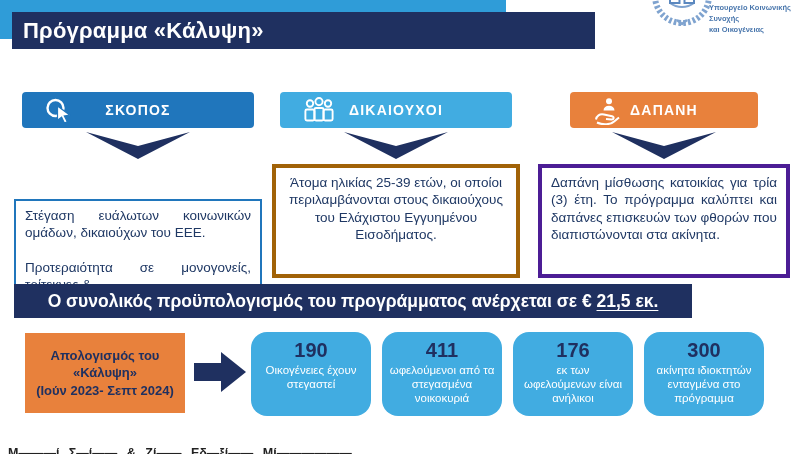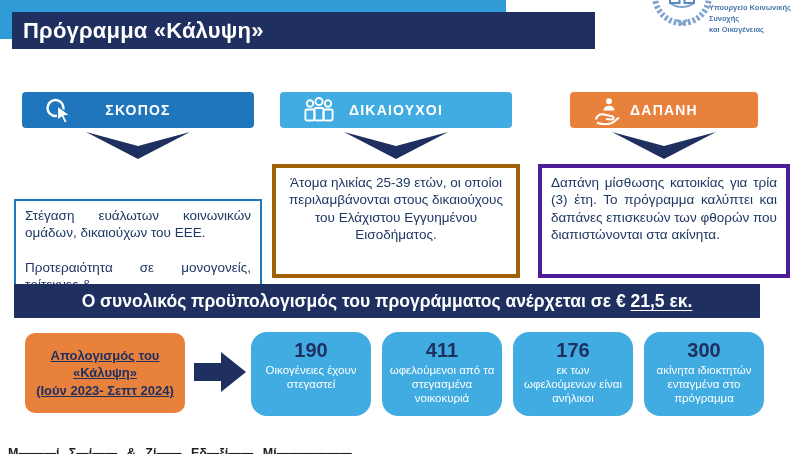--- a/index.html
+++ b/index.html
@@ -42,31 +42,31 @@
     margin-top:5px;height:114px;box-sizing:border-box;background:#fff;
     padding:6px 9px;font-size:13.5px;color:#1F3864;line-height:1.28;
     white-space:pre-line;font-weight:500;
   }
   .note1{border:2px solid #2076BC;text-align:justify;margin-top:40px;}
   .note2{border:4px solid #a16207;text-align:center;}
   .note3{border:4px solid #4c1d95;text-align:justify;}
 
   
   .budget{
-    position:absolute;left:14px;top:284px;width:746px;height:34px;background:#1F3060;
+    position:absolute;left:14px;top:284px;width:678px;height:34px;background:#1F3060;
     color:#fff;text-align:center;line-height:34px;font-size:17.5px;font-weight:bold;
   }
   .budget .u{text-decoration:underline;text-underline-offset:3px;}
 
   
   .review{
     position:absolute;left:25px;top:333px;width:160px;height:80px;background:#E8813C;
-    border-radius:10px;color:#1F3060;font-weight:bold;font-size:13px;
+    border-radius:0;color:#1F3060;font-weight:bold;font-size:13px;
     display:flex;align-items:center;justify-content:center;text-align:center;
-    white-space:pre-line;line-height:1.35;text-decoration:underline;
+    white-space:pre-line;line-height:1.35;
   }
   .flow-arrow{position:absolute;left:194px;top:352px;}
   .stats{position:absolute;left:251px;top:332px;width:513px;height:84px;display:flex;gap:11px;}
   .stat{
     flex:1;background:#41ACE1;border-radius:16px;text-align:center;
     padding-top:7px;box-sizing:border-box;
   }
   .stat-value{font-size:20px;font-weight:bold;color:#1F3060;}
   .stat-label{font-size:11.5px;color:#fff;line-height:1.22;padding:1px 6px 0;font-weight:500;}
 

